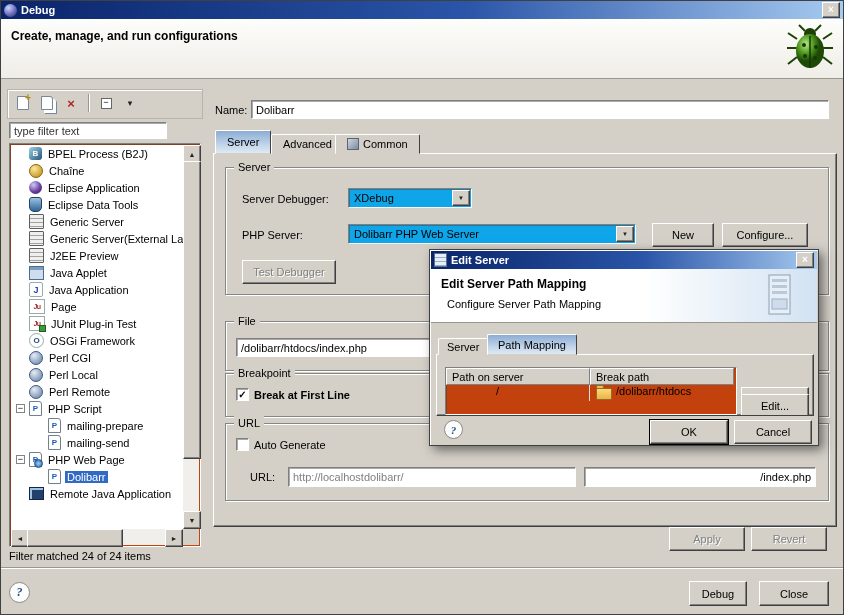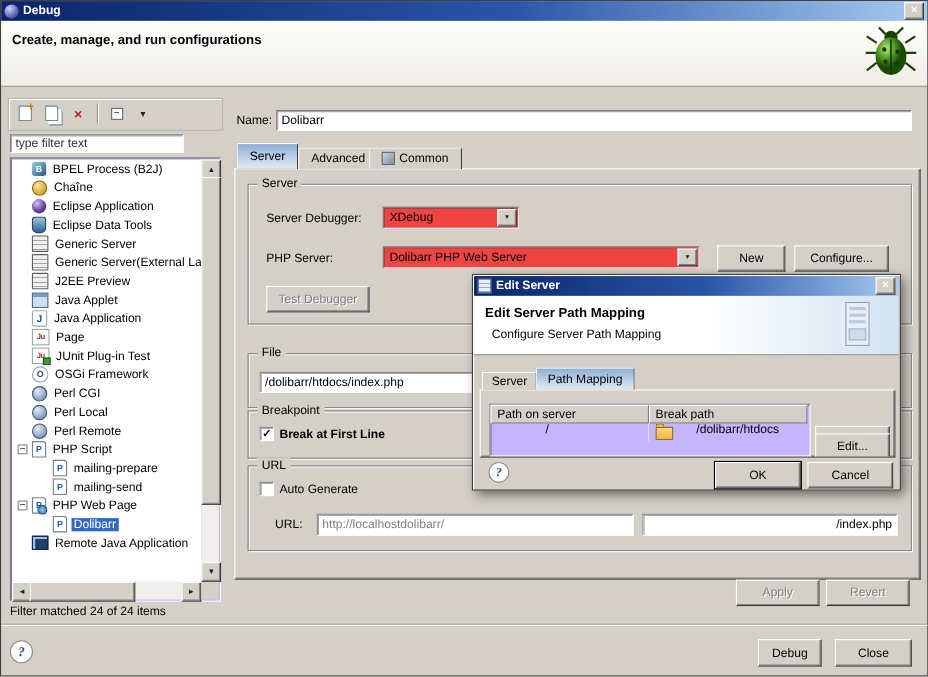--- a/index.html
+++ b/index.html
@@ -1,38 +1,38 @@
 <!DOCTYPE html>
 <html><head>
 <meta charset="utf-8">
 <style>
   html,body{margin:0;padding:0}
   body{font-family:"Liberation Sans","DejaVu Sans",sans-serif;font-size:11px;color:#000;background:#9a9a9a}
   #win{position:relative;width:844px;height:615px;background:#d4d0c8;border:1px solid #404040;box-sizing:border-box;overflow:hidden}
   .abs{position:absolute}
   .raised{background:#d4d0c8;border:1px solid;border-color:#ffffff #404040 #404040 #ffffff;box-shadow:inset -1px -1px 0 #808080}
-  .sunken{background:#c4b5fd;border:1px solid;border-color:#808080 #ffffff #ffffff #808080;box-shadow:inset 1px 1px 0 rgba(64,64,64,.5)}
+  .sunken{background:#c2410c;border:1px solid;border-color:#808080 #ffffff #ffffff #808080;box-shadow:inset 1px 1px 0 rgba(64,64,64,.5)}
   .btn{display:flex;align-items:center;justify-content:center;font-size:11px;cursor:default;white-space:nowrap}
   .btn.disabled{color:#808080;text-shadow:1px 1px 0 #fff}
   .focused{outline:1px solid #000}
   
   .titlebar{display:flex;align-items:center;background:linear-gradient(90deg,#0a246a 0%,#2a55a8 55%,#a6caf0 100%);color:#fff;font-weight:bold;padding:0 3px;height:18px;box-sizing:border-box}
   .titlebar .ttext{flex:1;margin-left:4px;overflow:hidden;white-space:nowrap}
   .closebtn{width:16px;height:14px;font:bold 10px/12px "Liberation Sans",sans-serif;display:flex;align-items:center;justify-content:center}
   .appicon{width:13px;height:13px;border-radius:50%;background:radial-gradient(circle at 35% 30%,#cbd7ff,#6a6ab8 55%,#2a2a66);flex:none}
   .srvicon-sm{width:11px;height:12px;background:repeating-linear-gradient(180deg,#e8eef6 0 3px,#9ab0c8 3px 4px);border:1px solid #56708c;flex:none}
   
   #hdr{left:0;top:18px;width:100%;height:60px;background:linear-gradient(180deg,#fdfdfb,#efede7);border-bottom:1px solid #9a978e;box-sizing:border-box}
   #hdr .htitle{position:absolute;left:10px;top:10px;font-weight:bold;font-size:12px}
   
   .groupbox{position:absolute;border:1px solid #868686;box-shadow:1px 1px 0 #fff,inset 1px 1px 0 #fff}
   .legend{position:absolute;top:-8px;left:8px;background:#d4d0c8;padding:0 4px;line-height:14px}
   
   .field{font:11px "Liberation Sans",sans-serif;background:#fff;border:1px solid;border-color:#808080 #fff #fff #808080;box-shadow:inset 1px 1px 0 rgba(64,64,64,.45);padding:2px 4px;box-sizing:border-box;position:absolute}
-  .combo{position:absolute;height:20px;background:#ef4444;border:1px solid;border-color:#808080 #fff #fff #808080;box-shadow:inset 1px 1px 0 rgba(64,64,64,.45);box-sizing:border-box}
+  .combo{position:absolute;height:20px;background:#0ea5e9;border:1px solid;border-color:#808080 #fff #fff #808080;box-shadow:inset 1px 1px 0 rgba(64,64,64,.45);box-sizing:border-box}
   .combo .cval{position:absolute;left:5px;top:3px;right:20px;overflow:hidden;white-space:nowrap}
   .combo .cbtn{position:absolute;top:1px;right:1px;bottom:1px;width:16px;font-size:6px;color:#222}
   .cb{width:13px;height:13px;background:#fff;border:1px solid;border-color:#808080 #fff #fff #808080;box-shadow:inset 1px 1px 0 rgba(64,64,64,.45);display:flex;align-items:center;justify-content:center;font:bold 10px/10px "Liberation Sans",sans-serif;box-sizing:border-box}
   
   .tab{position:absolute;display:flex;align-items:center;padding:0 11px;background:#d4d0c8;border:1px solid;border-color:#fff #404040 #d4d0c8 #fff;border-radius:2px 2px 0 0;box-sizing:border-box;z-index:2}
   .tab.active{background:linear-gradient(180deg,#8cadd4 0%,#c4d6ea 65%,#dfe9f3 100%);z-index:3}
   .tab .tab-ic{width:10px;height:10px;background:linear-gradient(135deg,#cfd6de,#7e8aa0);border:1px solid #5a6578;margin-right:4px;flex:none}
   
   .tbar{display:flex;align-items:center;gap:2px;padding:2px 4px}
   .tbtn{width:22px;height:22px;display:flex;align-items:center;justify-content:center;position:relative}
@@ -336,21 +336,21 @@
     <div class="dlg-content" style="left:6px;top:104px;width:376px;height:60px">
       <div class="abs sunken" style="left:8px;top:12px;width:290px;height:46px">
         <div class="th-cell" style="left:0;width:144px">
             <span>Path on server</span>
           </div>
         <div class="th-cell" style="left:144px;width:144px">
             <span>Break path</span>
           </div>
         <div class="abs" style="left:0;top:17px;width:288px;height:16px;display:flex">
           <span style="width:144px;padding-left:50px;box-sizing:border-box;border-right:1px solid #e2e2e2">/</span>
-          <span style="flex:1;display:flex;gap:21px;padding-left:6px">
+          <span style="flex:1;display:flex;gap:4px;padding-left:6px">
               <span class="folder"></span>
               <span>/dolibarr/htdocs</span>
             </span>
         </div>
       </div>
       <div class="btn raised abs" style="left:304px;top:32px;width:66px;height:21px">Add</div>
       <div class="btn raised abs" style="left:304px;top:39px;width:66px;height:21px">Edit...</div>
     </div>
     <div class="helpbtn abs" style="left:14px;top:170px;width:17px;height:17px;font-size:11px">?</div>
     <div class="btn raised focused abs" style="left:220px;top:170px;width:76px;height:22px">OK</div>

